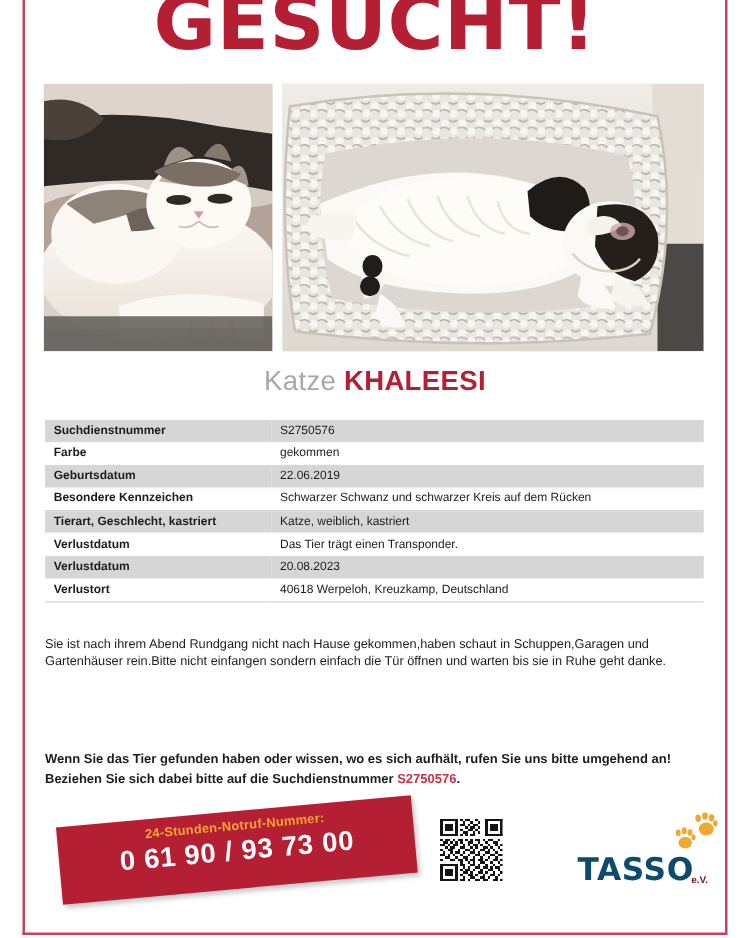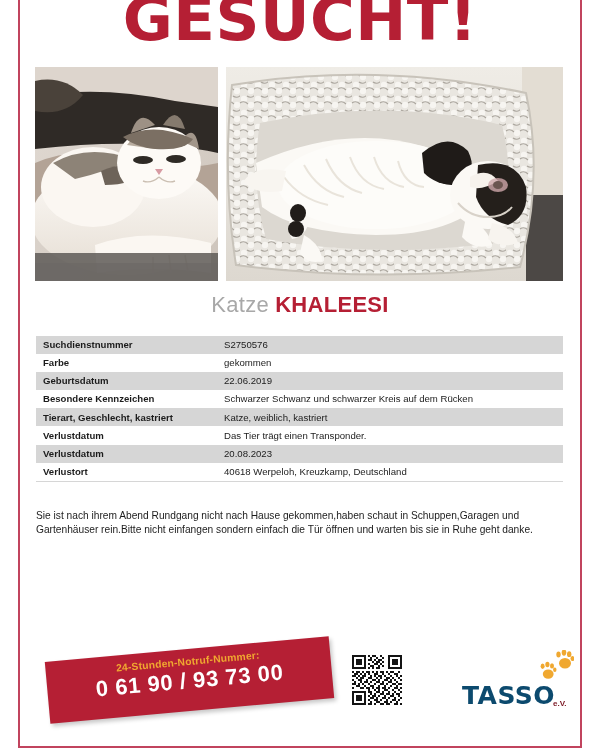--- a/index.html
+++ b/index.html
@@ -272,20 +272,23 @@
       </tr>
       <tr>
         <td class="k">Verlustort</td>
         <td class="v">40618 Werpeloh, Kreuzkamp, Deutschland</td>
       </tr>
     </tbody>
   </table>
 
   <div id="description">Sie ist nach ihrem Abend Rundgang nicht nach Hause gekommen,haben schaut in Schuppen,Garagen und Gartenhäuser rein.Bitte nicht einfangen sondern einfach die Tür öffnen und warten bis sie in Ruhe geht danke.</div>
 
+  <div id="cta">
+    <span>Wenn Sie das Tier gefunden haben oder wissen, wo es sich aufhält, rufen Sie uns bitte umgehend an! Beziehen Sie sich dabei bitte auf die Suchdienstnummer </span><span class="num">S2750576</span><span>.</span>
+  </div>
 
   <div id="hotline">
     <div id="hotline-label">24-Stunden-Notruf-Nummer:</div>
     <div id="hotline-number">0 61 90 / 93 73 00</div>
   </div>
 
   <div id="qr">
     <svg viewBox="0 0 25 25" width="50" height="50" shape-rendering="crispEdges">
       <rect width="25" height="25" fill="#ffffff"></rect>
       <g fill="#141414">

